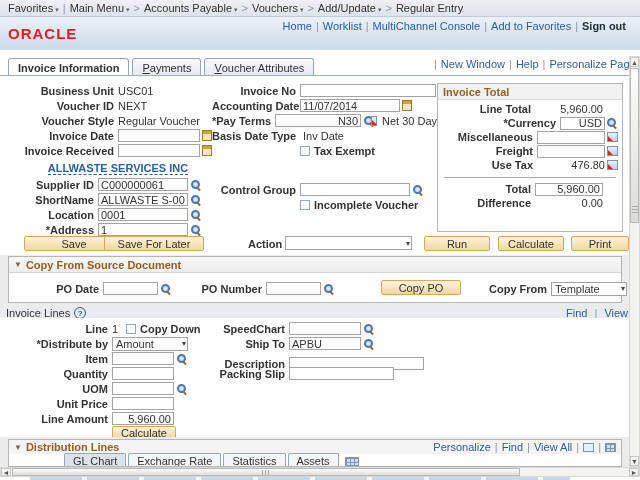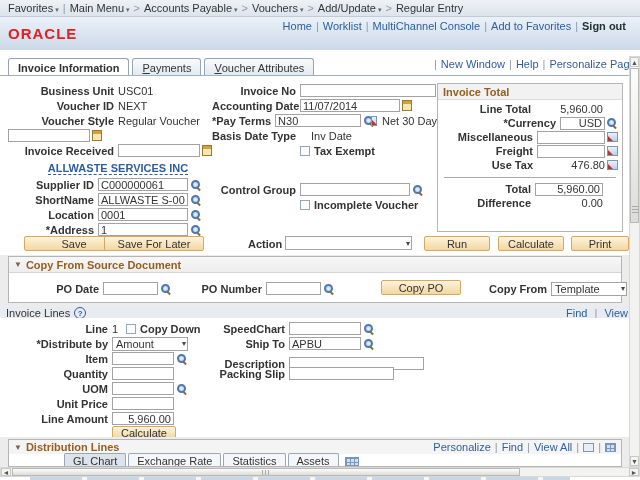--- a/index.html
+++ b/index.html
@@ -107,20 +107,21 @@
     </div>
     <div class="row">
       <span class="lbl" style="width:106px">Voucher ID</span>
       <span class="val">NEXT</span>
     </div>
     <div class="row">
       <span class="lbl" style="width:106px">Voucher Style</span>
       <span class="val">Regular Voucher</span>
     </div>
     <div class="row">
+      <span class="lbl" style="width:106px">Invoice Date</span>
       <input class="tb" style="width: 82px;">
       <span class="cal"></span>
     </div>
     <div class="row">
       <span class="lbl" style="width:106px">Invoice Received</span>
       <input class="tb" style="width: 82px;">
       <span class="cal"></span>
     </div>
     <div class="row" style="height:17px;margin-top:2px;justify-content:center;width:220px">
       <span class="link" style="font-weight:bold;border-bottom:1px dashed #2d5e9e">ALLWASTE SERVICES INC</span>
@@ -152,28 +153,28 @@
       <span class="lbl" style="width:84px">Invoice No</span>
       <input class="tb" style="width: 136px;">
     </div>
     <div class="row">
       <span class="lbl" style="width:84px">Accounting Date</span>
       <input class="tb" style="width: 100px;" value="11/07/2014">
       <span class="cal"></span>
     </div>
     <div class="row">
       <span class="lbl" style="width:84px">*Pay Terms</span>
-      <input class="tb" style="width: 86px;" value="N30">
+      <input class="tb" style="width: 86px; text-align: right;" value="N30">
       <span class="mag"></span>
       <span class="xfer"></span>
       <span class="val" style="margin-left:5px">Net 30 Day</span>
     </div>
     <div class="row">
       <span class="lbl" style="width:84px">Basis Date Type</span>
-      <span class="val" style="margin-left:11px">Inv Date</span>
+      <span class="val" style="margin-left:3px">Inv Date</span>
     </div>
     <div class="row">
       <span style="width:88px"></span>
       <span class="cb"></span>
       <span class="lbl" style="padding-left:4px">Tax Exempt</span>
     </div>
     <div class="row" style="margin-top:24px">
       <span class="lbl" style="width:84px">Control Group</span>
       <input class="tb" style="width: 110px;">
       <span class="mag"></span>

